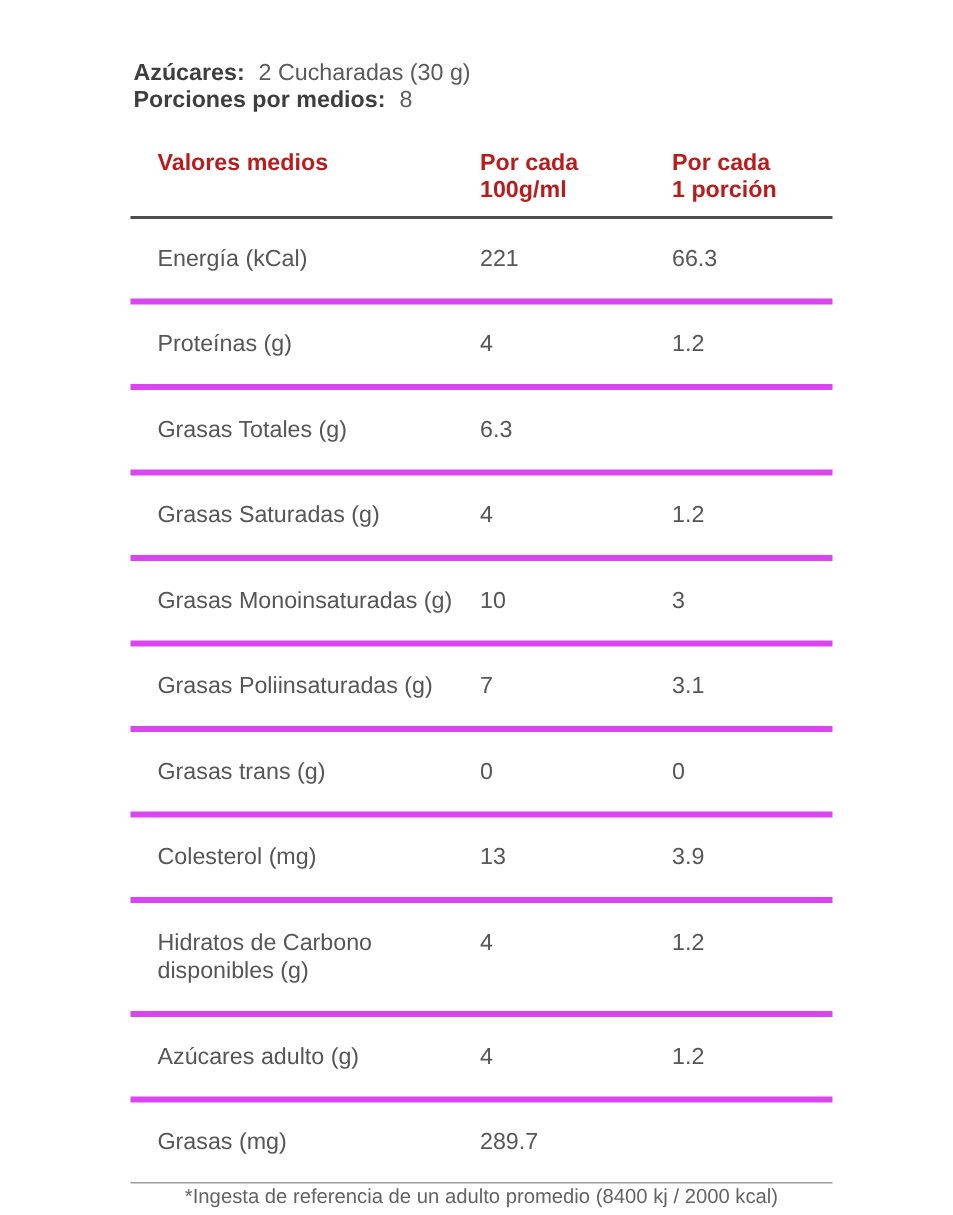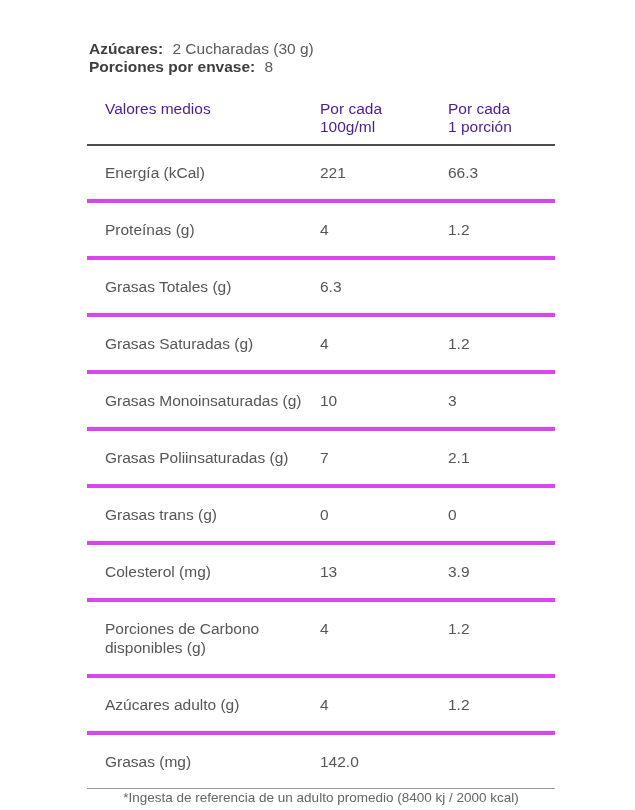--- a/index.html
+++ b/index.html
@@ -19,22 +19,22 @@
   .meta-val { color: #5a5a5a; margin-left: 5px; }
 
   
   .ntable { width: 468px; margin-top: 24px; }
   .thead {
     display: grid;
     grid-template-columns: 233px 128px 1fr;
     align-items: start;
     padding-bottom: 9px;
     border-bottom: 2px solid #4d4d4d;
-    font-weight: normal;
-    color: #4c1d95;
+    font-weight: bold;
+    color: #b91c1c;
     font-size: 15.5px;
     line-height: 17.5px;
   }
   .thead .c2, .thead .c3 { white-space: pre-line; }
   .row {
     display: grid;
     grid-template-columns: 233px 128px 1fr;
     align-items: start;
     padding: 17px 0;
     border-bottom: 4px solid #d946ef;
@@ -58,21 +58,21 @@
 <body>
 
 <div class="page">
 
   <div class="meta">
     <div class="meta-line">
       <span class="lbl-bold">Azúcares:</span>
       <span class="meta-val">2 Cucharadas (30 g)</span>
     </div>
     <div class="meta-line">
-      <span class="lbl-bold">Porciones por envase:</span>
+      <span class="lbl-bold">Porciones por medios:</span>
       <span class="meta-val">8</span>
     </div>
   </div>
 
   <div class="ntable">
     <div class="thead">
       <div class="c1">Valores medios</div>
       <div class="c2">Por cada
 100g/ml</div>
       <div class="c3">Por cada
@@ -99,43 +99,43 @@
       <div class="c3">1.2</div>
     </div>
     <div class="row">
       <div class="c1">Grasas Monoinsaturadas (g)</div>
       <div class="c2">10</div>
       <div class="c3">3</div>
     </div>
     <div class="row">
       <div class="c1">Grasas Poliinsaturadas (g)</div>
       <div class="c2">7</div>
-      <div class="c3">2.1</div>
+      <div class="c3">3.1</div>
     </div>
     <div class="row">
       <div class="c1">Grasas trans (g)</div>
       <div class="c2">0</div>
       <div class="c3">0</div>
     </div>
     <div class="row">
       <div class="c1">Colesterol (mg)</div>
       <div class="c2">13</div>
       <div class="c3">3.9</div>
     </div>
     <div class="row">
-      <div class="c1">Porciones de Carbono disponibles (g)</div>
+      <div class="c1">Hidratos de Carbono disponibles (g)</div>
       <div class="c2">4</div>
       <div class="c3">1.2</div>
     </div>
     <div class="row">
       <div class="c1">Azúcares adulto (g)</div>
       <div class="c2">4</div>
       <div class="c3">1.2</div>
     </div>
     <div class="row">
       <div class="c1">Grasas (mg)</div>
-      <div class="c3">142.0</div>
+      <div class="c3">289.7</div>
     </div>
   </div>
 
   <div class="footnote">*Ingesta de referencia de un adulto promedio (8400 kj / 2000 kcal)</div>
 
 </div>
 
 </body></html>

